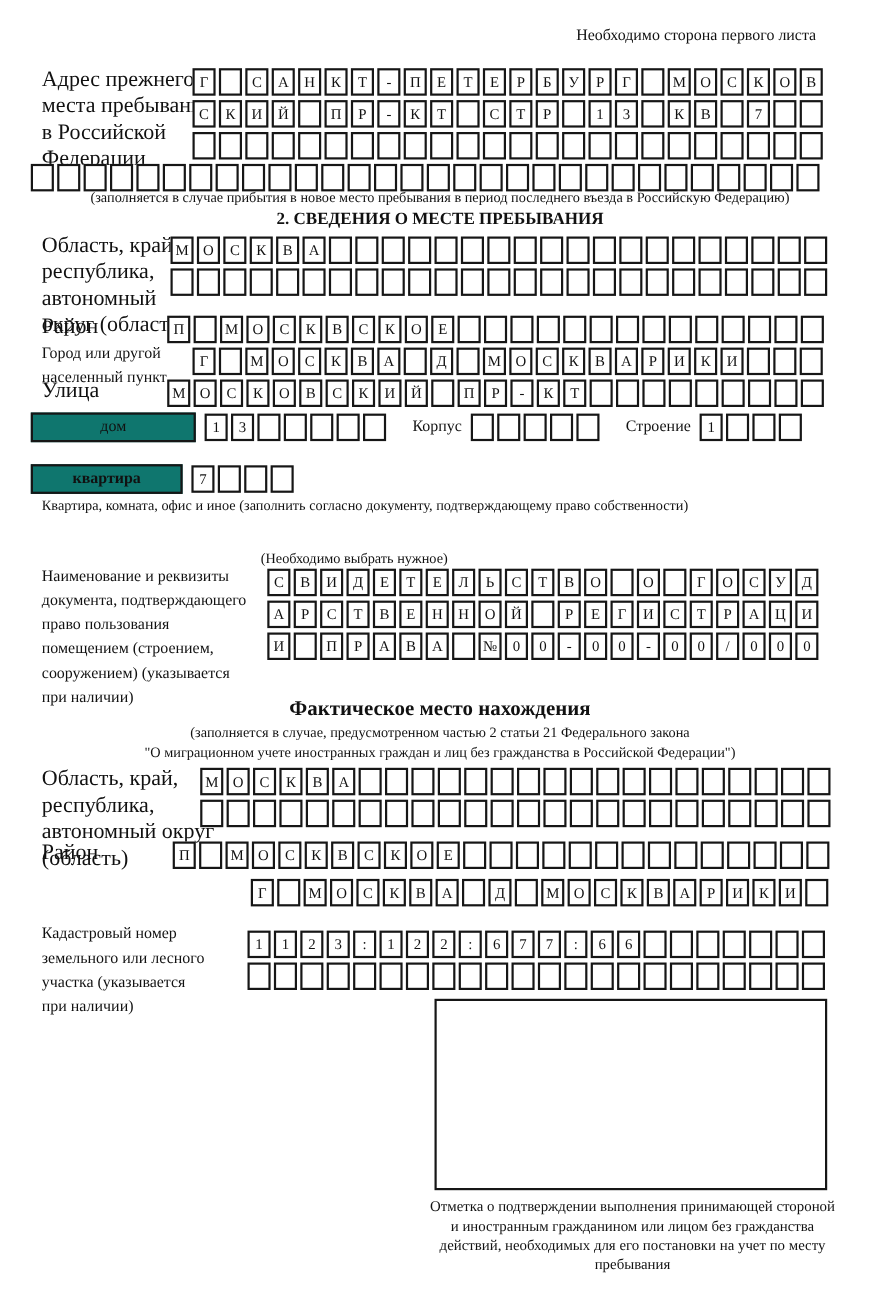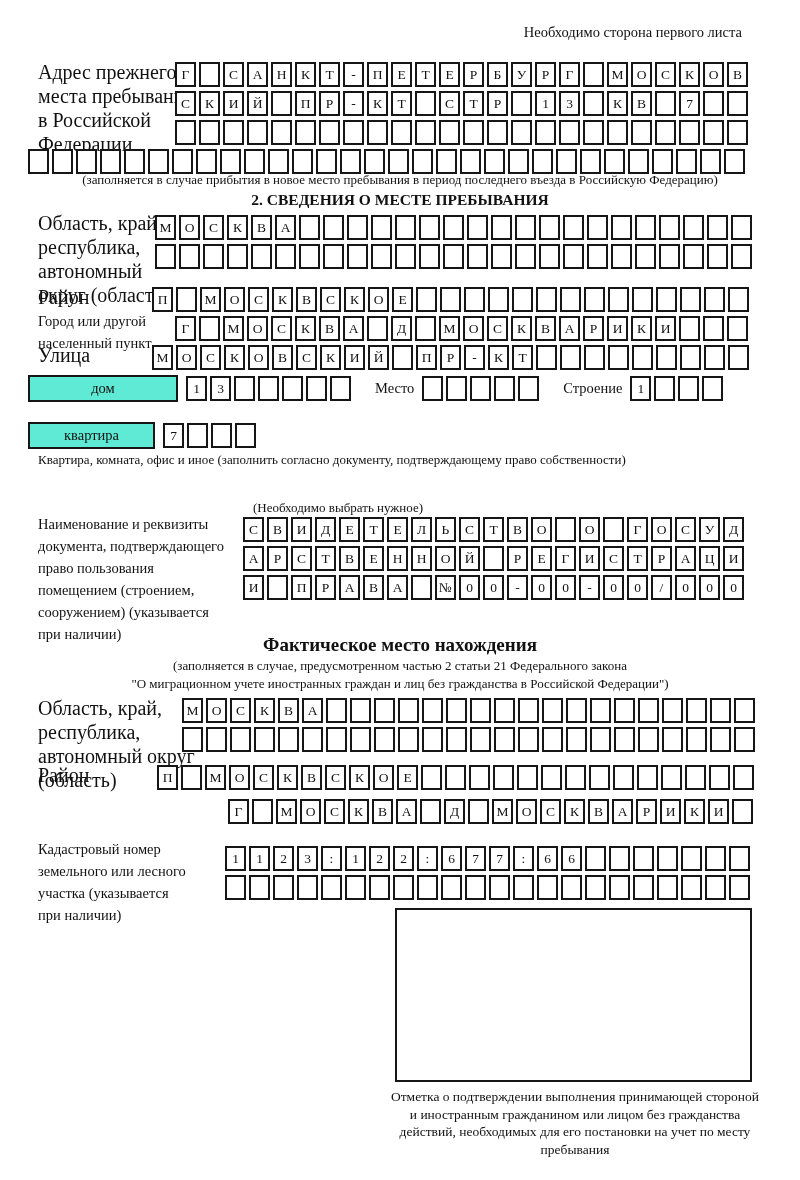--- a/index.html
+++ b/index.html
@@ -15,21 +15,21 @@
   .bold{font-weight:bold;text-align:center;}
   .row{display:flex;align-items:center;}
   .cell{
     flex:none;width:21px;height:25px;margin-right:3px;box-sizing:border-box;
     border:2px solid #161616;display:flex;align-items:center;justify-content:center;
     font-size:13.5px;line-height:1;background:#fff;
   }
   .cb{width:22px;height:27px;font-size:14.5px;}
   .cb-row .cell{margin-right:0;}
   .widebox{
-    box-sizing:border-box;height:27px;border:2px solid #161616;background:#5eead4;
+    box-sizing:border-box;height:27px;border:2px solid #161616;background:#0f766e;
     display:flex;align-items:center;justify-content:center;font-size:14.5px;flex:none;
   }
   .inline-lbl{font-size:14.5px;white-space:nowrap;flex:none;}
   .stampbox{box-sizing:border-box;border:2px solid #161616;background:#fff;}
   .sp{flex:none;}
 </style>
 </head>
 <body>
 
 <div id="page">
@@ -306,53 +306,53 @@
     <div class="row">
         <span class="cell">1</span>
         <span class="cell">3</span>
         <span class="cell"></span>
         <span class="cell"></span>
         <span class="cell"></span>
         <span class="cell"></span>
         <span class="cell"></span>
       </div>
     <div class="sp" style="width:21px;"></div>
-    <div class="inline-lbl">Место</div>
+    <div class="inline-lbl">Корпус</div>
     <div class="sp" style="width:8px;"></div>
     <div class="row">
         <span class="cell"></span>
         <span class="cell"></span>
         <span class="cell"></span>
         <span class="cell"></span>
         <span class="cell"></span>
       </div>
     <div class="sp" style="width:21px;"></div>
     <div class="inline-lbl">Строение</div>
     <div class="sp" style="width:8px;"></div>
     <div class="row">
         <span class="cell">1</span>
         <span class="cell"></span>
         <span class="cell"></span>
         <span class="cell"></span>
       </div>
   </div>
 
   <div class="abs row" style="left:28px;top:422px;">
-    <div class="widebox" style="width:127px;">квартира</div>
+    <div class="widebox" style="width:138px;font-weight:bold;">квартира</div>
     <div class="sp" style="width:8px;"></div>
     <div class="row">
         <span class="cell">7</span>
         <span class="cell"></span>
         <span class="cell"></span>
         <span class="cell"></span>
       </div>
   </div>
   <div class="abs note" style="left:38px;top:452px;">Квартира, комната, офис и иное (заполнить согласно документу, подтверждающему право собственности)</div>
 
-  <div class="abs note" style="left:237px;top:500px;margin-left:16px;">(Необходимо выбрать нужное)</div>
+  <div class="abs note" style="left:237px;top:500px;">(Необходимо выбрать нужное)</div>
 
   <div class="abs lbl2" style="left:38px;top:513px;">Наименование и реквизиты
 документа, подтверждающего
 право пользования
 помещением (строением,
 сооружением) (указывается
 при наличии)</div>
   <div class="abs row" style="left:243px;top:517px;">
       <span class="cell">С</span>
       <span class="cell">В</span>

